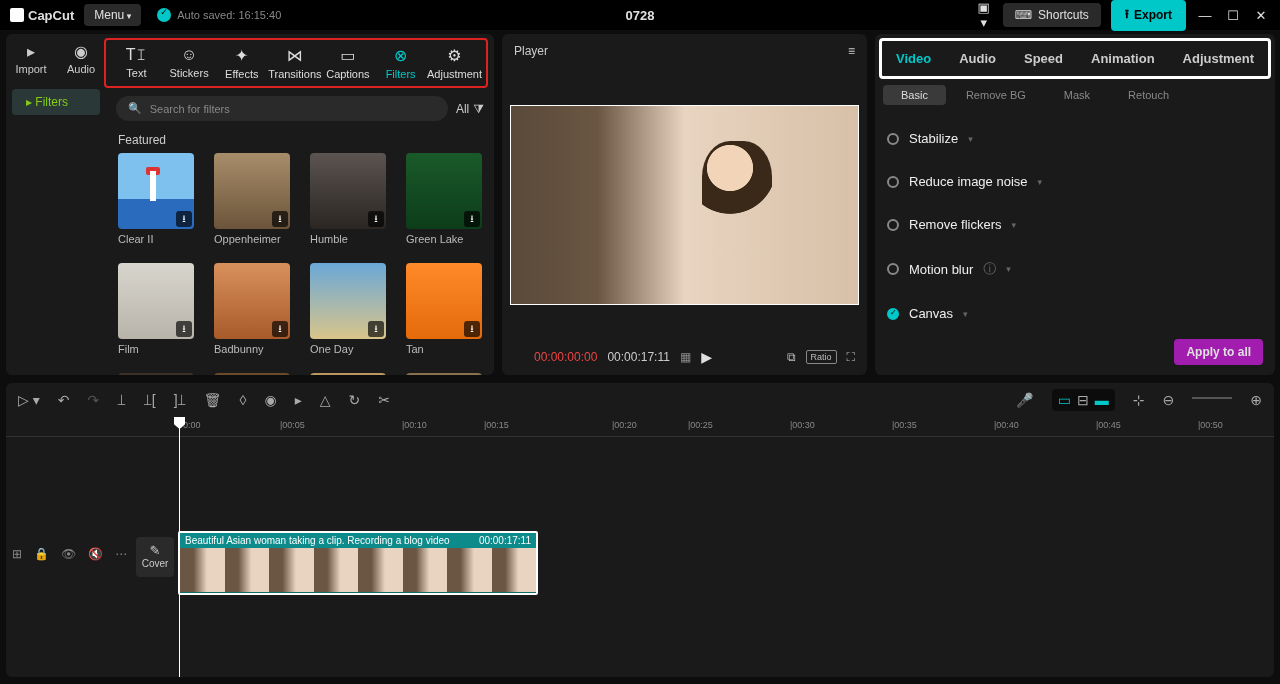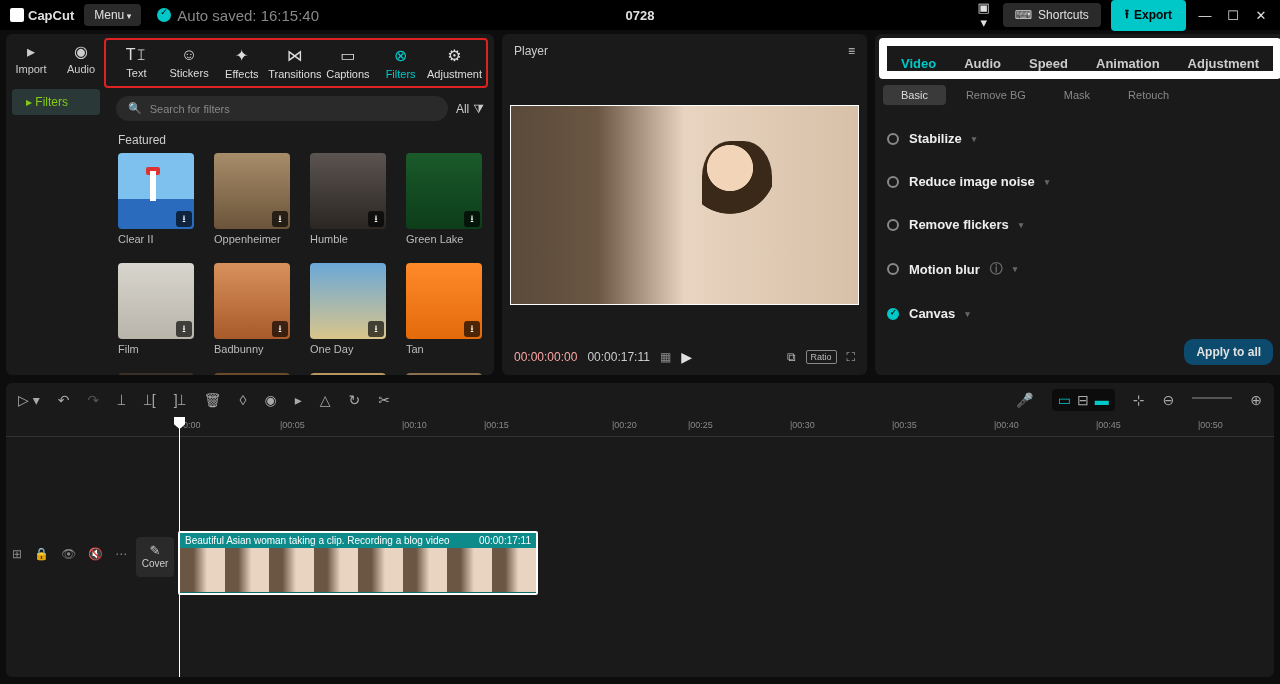--- a/index.html
+++ b/index.html
@@ -4,21 +4,21 @@
 <style>
   * { margin: 0; padding: 0; box-sizing: border-box; font-family: -apple-system, Segoe UI, Arial, sans-serif; }
   body { background: #0d0d0d; color: #e0e0e0; width: 1280px; height: 684px; overflow: hidden; font-size: 12px; }
 
   
   .topbar { height: 30px; background: #000; display: flex; align-items: center; padding: 0 10px; gap: 10px; }
   .logo { display: flex; align-items: center; gap: 4px; font-weight: bold; font-size: 13px; }
   .logo-icon { width: 14px; height: 14px; background: #fff; border-radius: 2px; display: inline-block; }
   .menu-btn { background: #2a2a2a; padding: 4px 10px; border-radius: 4px; cursor: pointer; font-size: 12px; }
   .menu-btn::after { content: " ▾"; font-size: 9px; }
-  .autosave { display: flex; align-items: center; gap: 6px; color: #888; font-size: 15px; margin-left: 6px; }
+  .autosave { display: flex; align-items: center; gap: 6px; color: #888; font-size: 11px; margin-left: 6px; }
   .check-icon { width: 14px; height: 14px; background: #00c8c8; border-radius: 50%; position: relative; }
   .check-icon::after { content: "✓"; color: #000; font-size: 9px; position: absolute; top: -1px; left: 3px; }
   .title { position: absolute; left: 50%; transform: translateX(-50%); font-size: 13px; font-weight: bold; }
   .top-right { margin-left: auto; display: flex; align-items: center; gap: 10px; }
   .shortcuts-btn { background: #2a2a2a; padding: 5px 12px; border-radius: 4px; display: flex; align-items: center; gap: 6px; font-size: 12px; }
   .export-btn { background: #00c8c8; color: #000; padding: 5px 14px; border-radius: 4px; font-weight: bold; display: flex; align-items: center; gap: 5px; font-size: 12px; }
   .win-btn { width: 18px; text-align: center; cursor: pointer; font-size: 13px; }
 
   
   .main-row { display: flex; height: 345px; gap: 8px; padding: 4px 6px 0 6px; }
@@ -63,42 +63,42 @@
   .t-tan { background: linear-gradient(#ff8a2a,#e46a0a); }
   .t-r3a { background:#3a3028; } .t-r3b { background:#6a4a2a; } .t-r3c { background:#b89860; } .t-r3d { background:#8a7050; }
 
   
   .player-panel { width: 365px; background: #1a1a1a; border-radius: 6px; display: flex; flex-direction: column; }
   .player-head { display: flex; justify-content: space-between; align-items: flex-start; padding: 10px 12px; font-size: 12px; color: #ccc; }
   .player-view { flex: 1; display: flex; align-items: center; justify-content: center; padding: 0 8px; }
   .player-canvas { width: 355px; height: 200px; background: linear-gradient(90deg,#5a4a3a 0%, #6a5642 25%, #e8d4c0 50%, #d8c0a8 100%); border: 1px solid #fff; position: relative; }
   .player-canvas::after { content:""; position:absolute; left:55%; top:18%; width:70px; height:90px; background: radial-gradient(circle at 40% 30%, #f2d4b8 30%, #3a2818 31% 60%, transparent 61%); border-radius: 40% 40% 30% 30%; }
   .player-controls { display: flex; align-items: center; padding: 8px 12px 10px 12px; gap: 10px; font-size: 12px; }
-  .tc-cur { color: #fca5a5; }
+  .tc-cur { color: #ef4444; margin-left: 20px; }
   .tc-dur { color: #ccc; }
   .pc-right { margin-left: auto; display: flex; gap: 10px; align-items: center; color: #bbb; }
   .ratio-box { border: 1px solid #888; padding: 1px 4px; font-size: 9px; border-radius: 2px; }
 
   
   .right-panel { flex: 1; background: #1a1a1a; border-radius: 6px; display: flex; flex-direction: column; }
-  .insp-tabs { display: flex; border: 8px solid #ffffff; border-radius: 4px; margin: 4px 4px 4px 4px; overflow: hidden; }
+  .insp-tabs { display: flex; border: 3px solid #ffffff; border-radius: 4px; margin: 4px 4px 4px 4px; overflow: hidden; }
   .insp-tab { padding: 10px 14px; font-size: 13px; color: #ccc; font-weight: bold; cursor: pointer; white-space: nowrap; }
   .insp-tab.active { color: #00c8c8; }
   .insp-tab:last-child { position: relative; }
   .subtabs { display: flex; gap: 2px; padding: 2px 8px 8px 8px; }
   .subtab { flex: 0 0 auto; padding: 4px 18px; font-size: 11px; color: #888; border-radius: 4px; cursor: pointer; }
   .subtab.active { background: #3a3a3a; color: #ddd; }
   .insp-body { padding: 4px 12px; flex: 1; }
-  .insp-row { display: flex; align-items: center; gap: 10px; padding: 14px 0; font-size: 13px; color: #eee; font-weight: bold; }
+  .insp-row { display: flex; align-items: center; gap: 10px; padding: 14px 0; font-size: 13px; color: #eee; font-weight: normal; }
   .chk { width: 12px; height: 12px; border: 2px solid #888; border-radius: 50%; flex-shrink: 0; }
   .chk.on { background: #00c8c8; border-color: #00c8c8; position: relative; }
   .chk.on::after { content:"✓"; color:#000; font-size:8px; position:absolute; top:-2px; left:1px; }
   .insp-row .car { color: #666; font-size: 9px; }
   .insp-foot { display: flex; justify-content: flex-end; padding: 0 12px 10px 12px; }
-  .apply-btn { background: #0c4a6e; padding: 6px 12px; border-radius: 9px; font-size: 12px; font-weight: bold; }
+  .apply-btn { background: #a21caf; padding: 6px 12px; border-radius: 4px; font-size: 12px; font-weight: bold; }
 
   
   .tl-toolbar { height: 34px; background: #1a1a1a; margin: 8px 6px 0 6px; border-radius: 6px 6px 0 0; display: flex; align-items: center; padding: 0 12px; gap: 18px; color: #aaa; }
   .tl-toolbar .spacer { flex: 1; }
   .tl-tool { cursor: pointer; font-size: 14px; }
   .tl-tool.on { color: #00c8c8; }
   .tl-group { display:flex; gap:6px; background:#0008; padding:3px 6px; border-radius:4px; }
 
   
   .timeline { background: #1a1a1a; margin: 0 6px 6px 6px; border-radius: 0 0 6px 6px; height: 260px; position: relative; overflow: hidden; }

